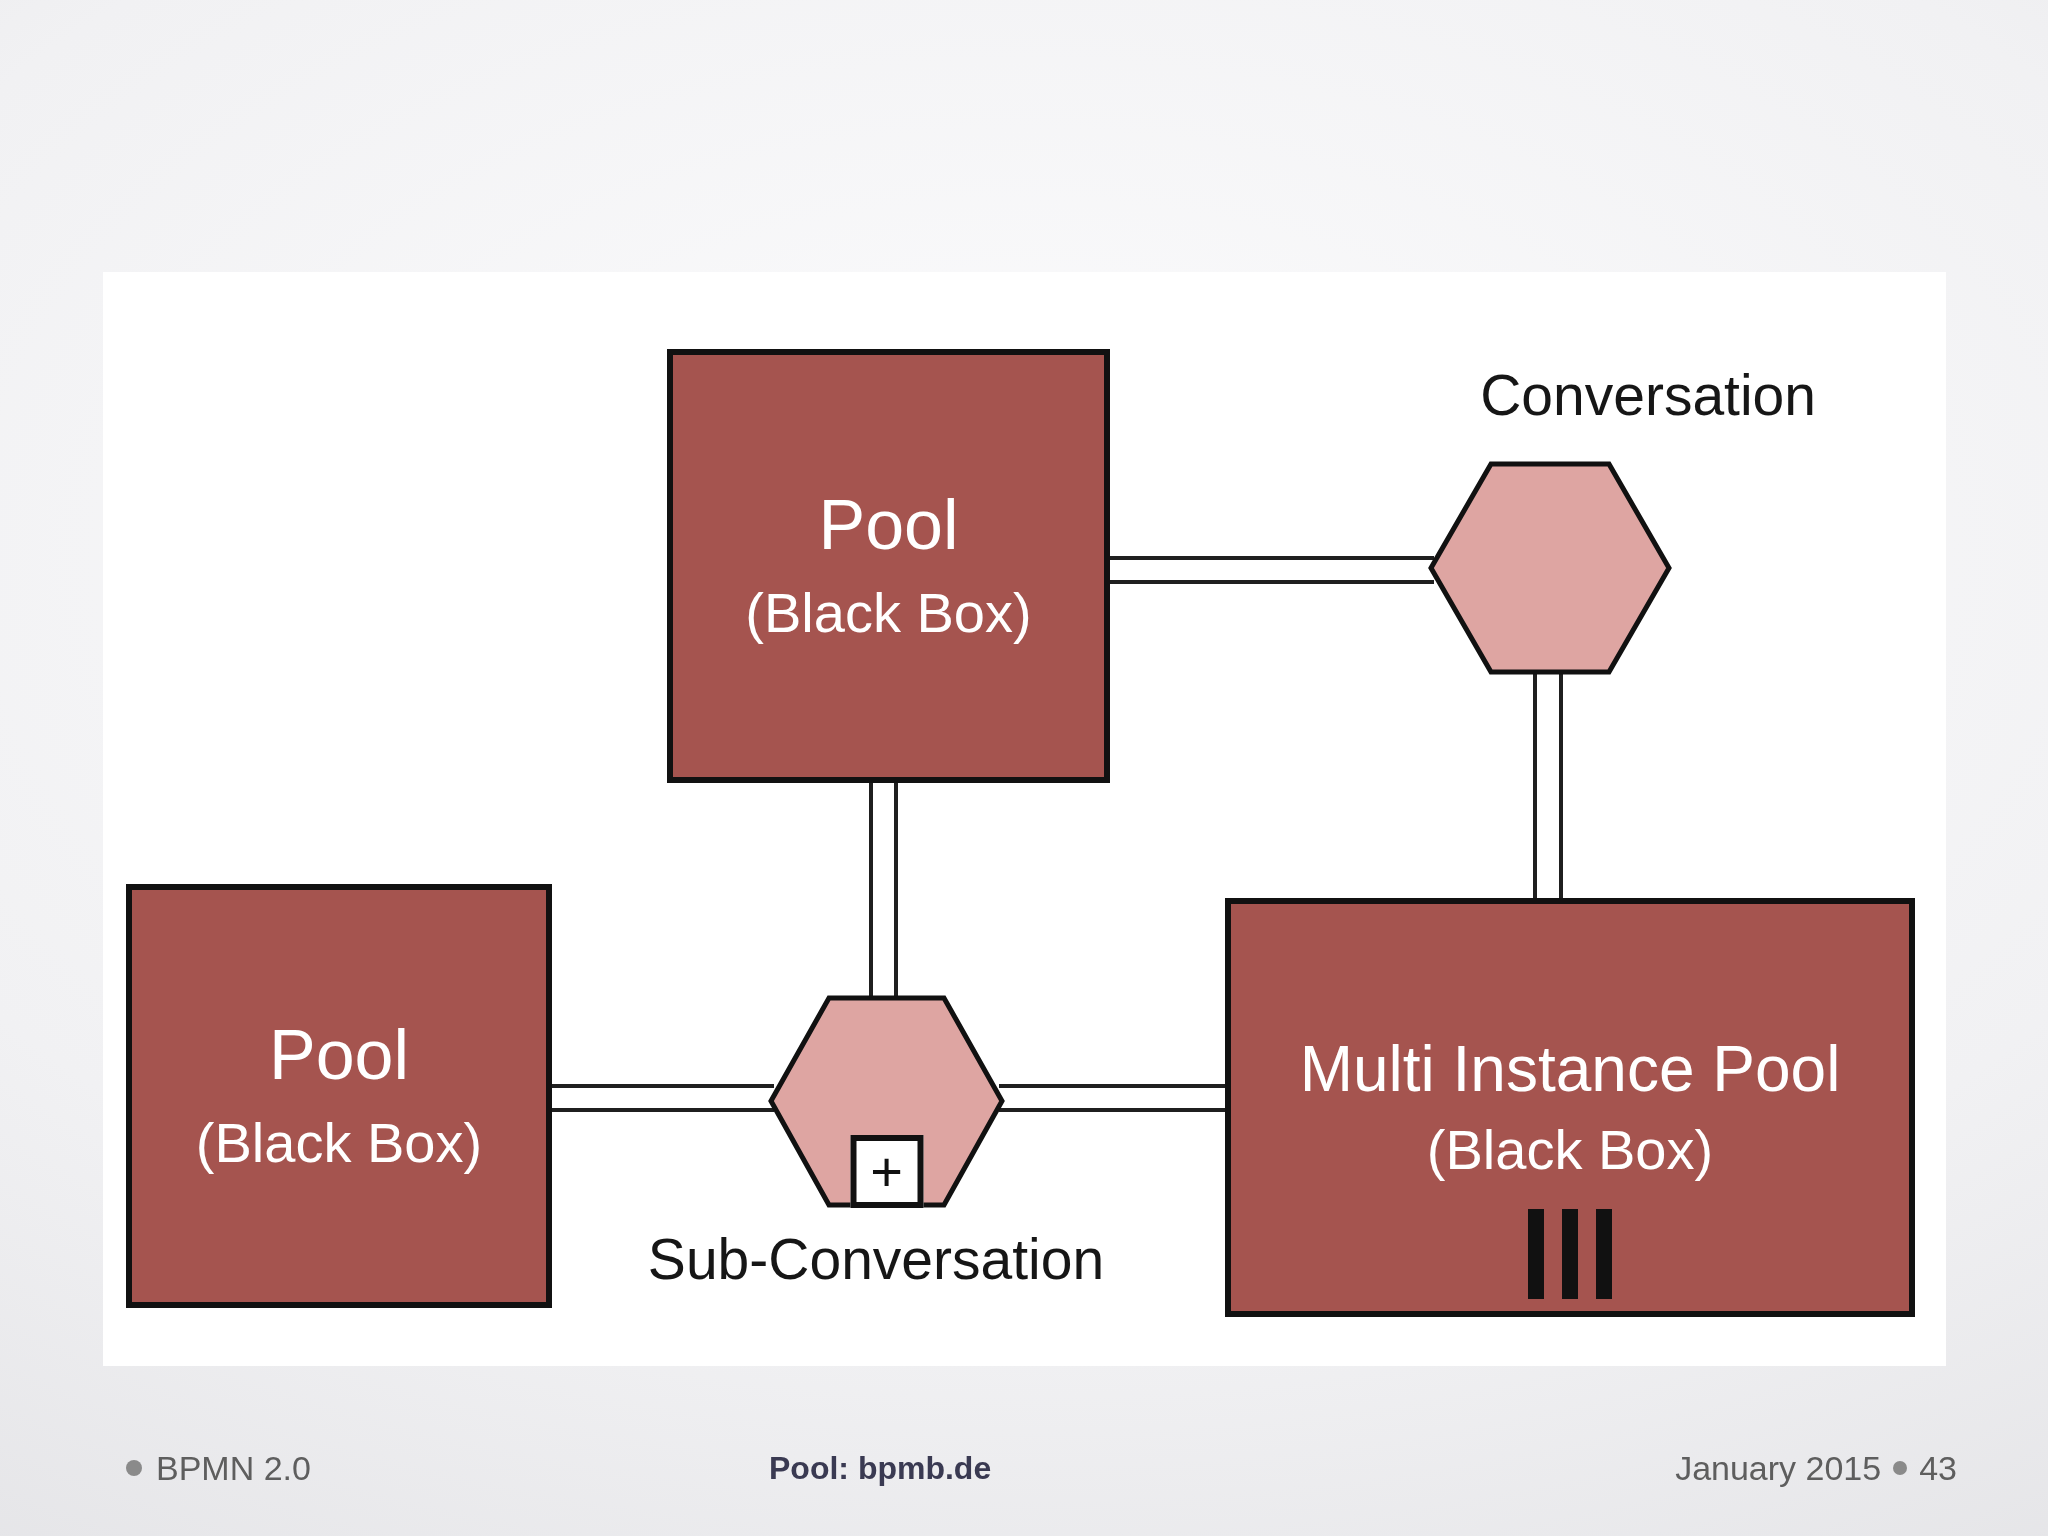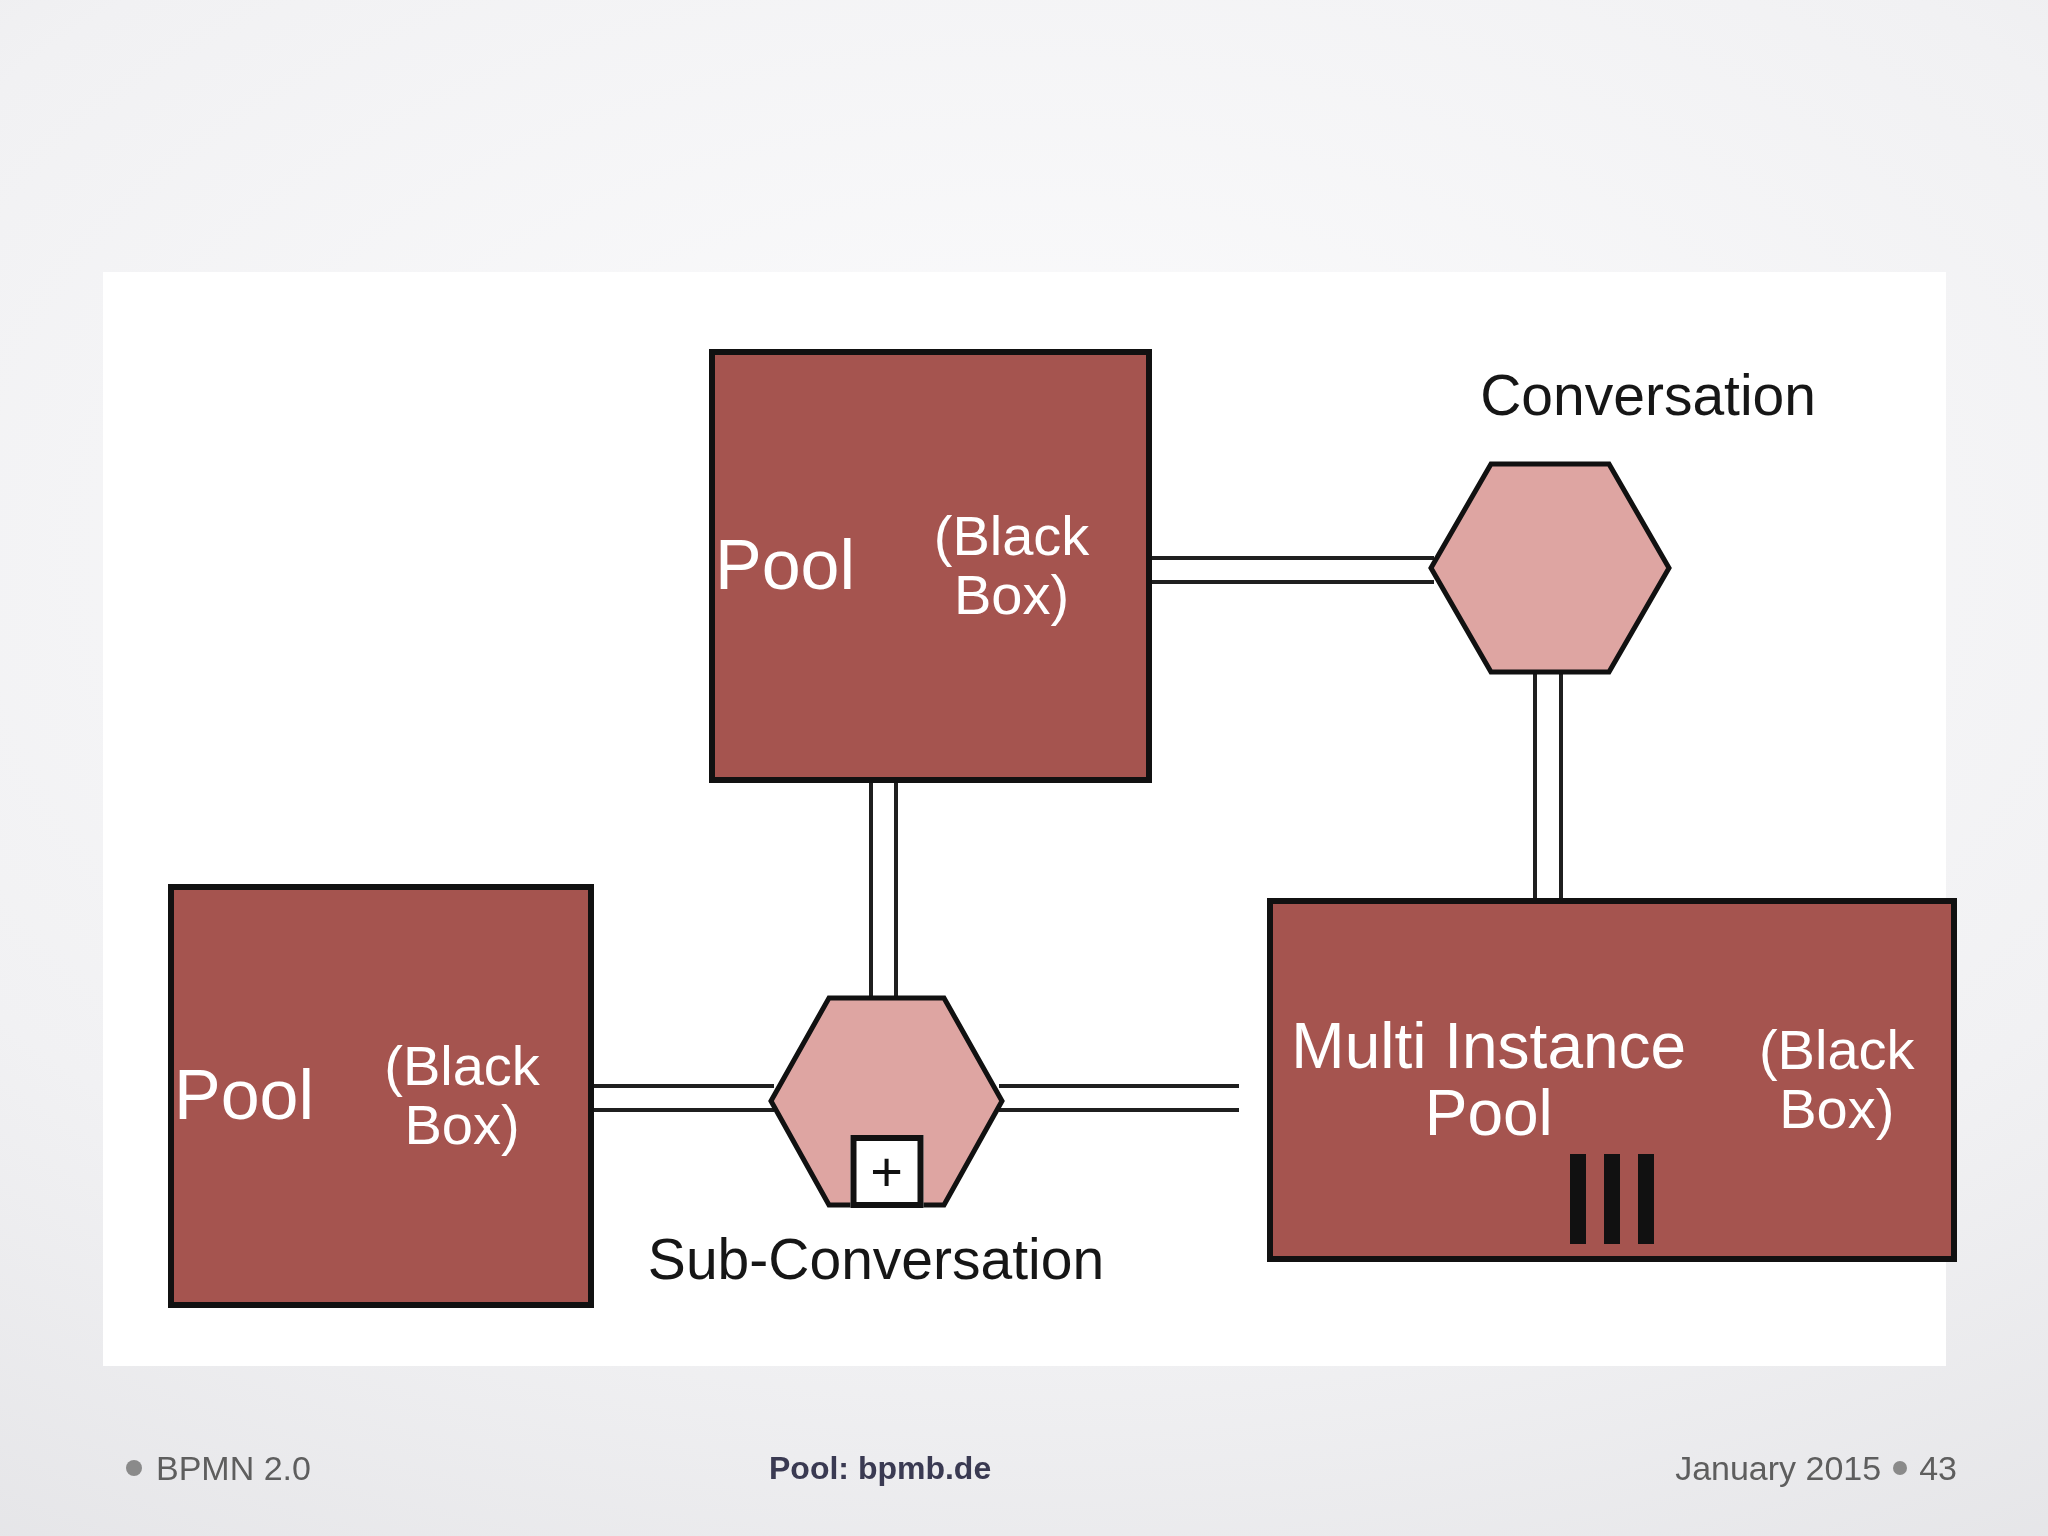--- a/index.html
+++ b/index.html
@@ -32,26 +32,26 @@
   .conn-a{left:1104px;top:556px;width:330px;height:28px;}
   .conn-b{left:1533px;top:669px;width:30px;height:235px;}
   .conn-c{left:869px;top:777px;width:29px;height:222px;}
   .conn-d{left:548px;top:1084px;width:226px;height:28px;}
   .conn-e{left:999px;top:1084px;width:240px;height:28px;}
   
   .pool{
     z-index:2;
     background:var(--pool-fill,#A5544F);
     border:6px solid var(--shape-border,#111);
-    display:flex;flex-direction:row;align-items:center;justify-content:center;
-    gap:22px;color:var(--pool-text,#fff);text-align:center;margin-left:42px;
+    display:flex;flex-direction:column;align-items:center;justify-content:center;
+    gap:22px;color:var(--pool-text,#fff);text-align:center;
   }
   .pool-top{left:667px;top:349px;width:443px;height:434px;}
   .pool-left{left:126px;top:884px;width:426px;height:424px;}
-  .pool-multi{left:1225px;top:898px;width:690px;height:364px;gap:18px;}
+  .pool-multi{left:1225px;top:898px;width:690px;height:419px;gap:18px;}
   .box-label{font-size:70px;line-height:1.05;}
   .box-sublabel{font-size:56px;line-height:1.05;}
   .pool-multi .box-label{font-size:64px;}
   
   .mi-bars{
     position:absolute;left:50%;bottom:12px;transform:translateX(-50%);
     display:flex;gap:18px;height:90px;
   }
   .mi-bars i{display:block;width:16px;height:100%;background:var(--shape-border,#111);}
   

